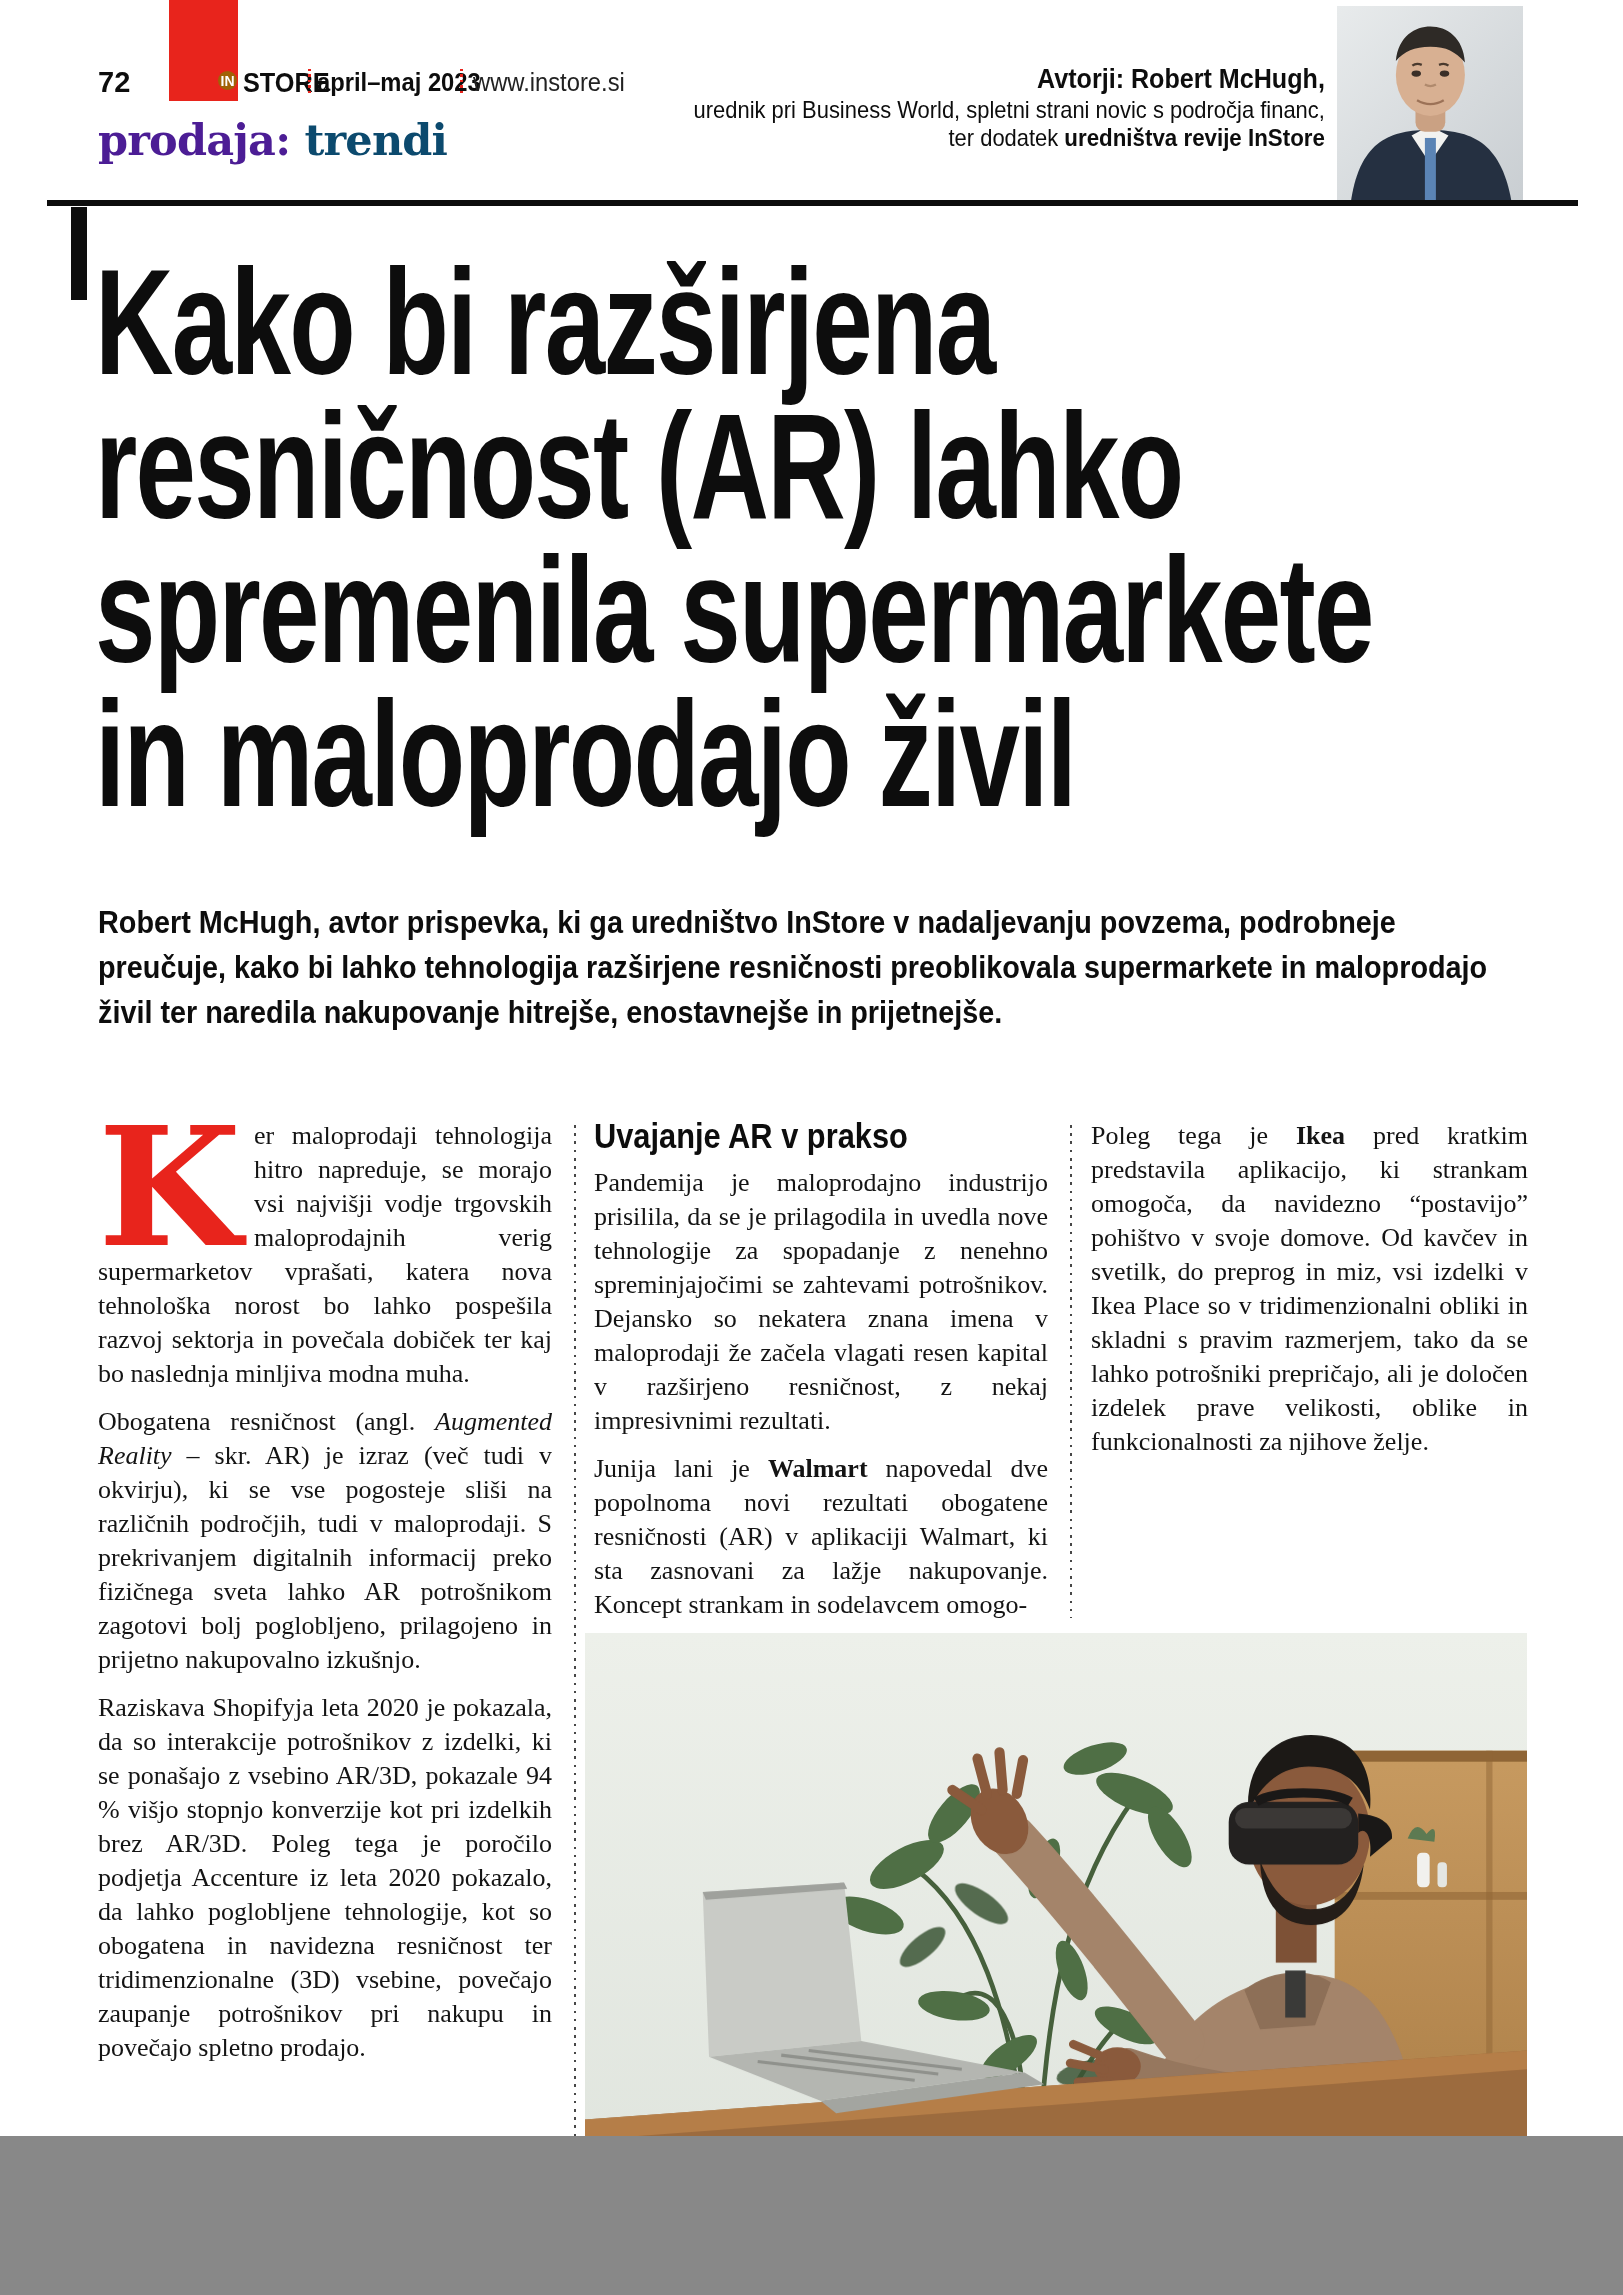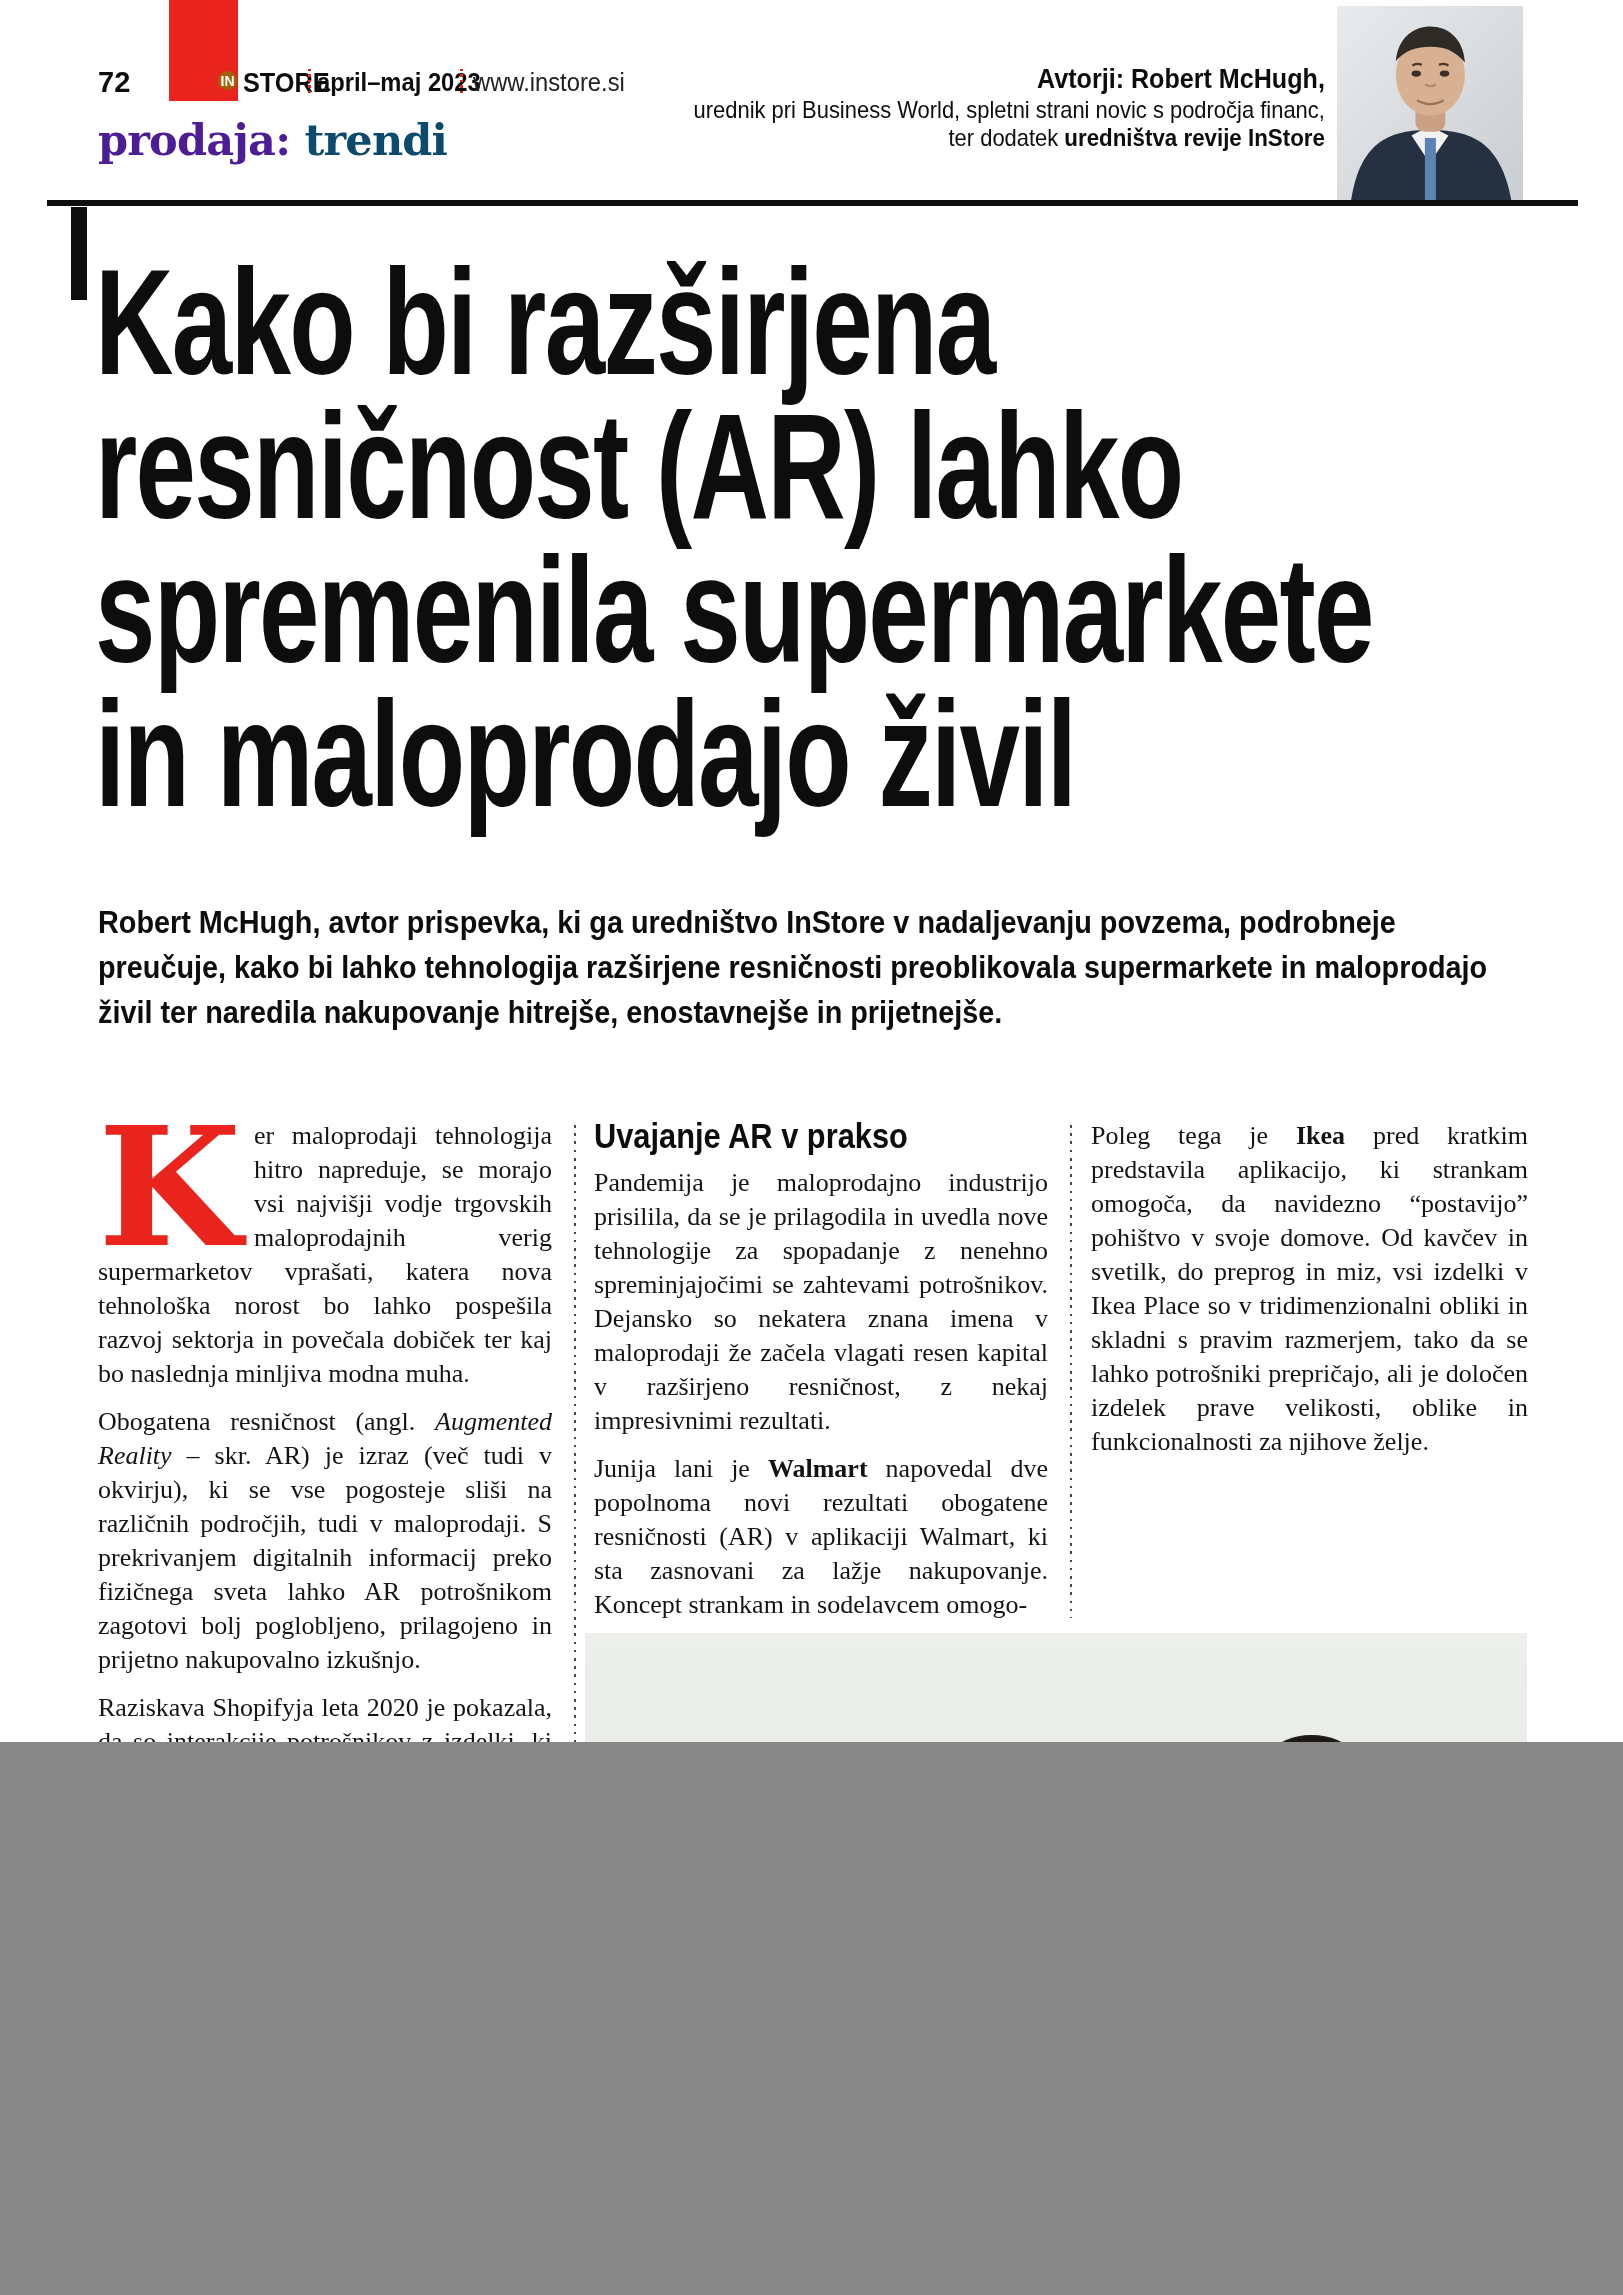--- a/index.html
+++ b/index.html
@@ -1,17 +1,17 @@
 <!DOCTYPE html>
 <html lang="sl" style="font-size:12.6px"><head>
 <meta charset="utf-8">
 <style>
   html,body{margin:0;padding:0;background:#888;}
   .page{
-    position:relative; width:1623px; height:1742px;
+    position:relative; width:1623px; height:2136px;
     background:#ffffff; overflow:hidden;
     font-family:"Liberation Sans", sans-serif; color:#111;
   }
   
   .page-number{position:absolute;left:98px;top:66px;font-size:29px;font-weight:bold;color:#0d0d0d;}
   .brand-block{position:absolute;left:169px;top:0;width:69px;height:101px;background:#e8241c;}
   .in-circle{position:absolute;left:218px;top:71px;width:19px;height:19px;border-radius:50%;
     background:#a16207;color:#fff;font-size:14px;font-weight:bold;display:flex;align-items:center;justify-content:center;}
   .store-wordmark{position:absolute;left:243px;top:67px;font-size:27.5px;font-weight:bold;letter-spacing:0px;color:#0d0d0d;transform:scaleX(.92);transform-origin:left top;}
   .vdots{position:absolute;width:3.1px;background-image:repeating-linear-gradient(to bottom,#e8241c 0 2.4px,transparent 2.4px 5.5px);}

